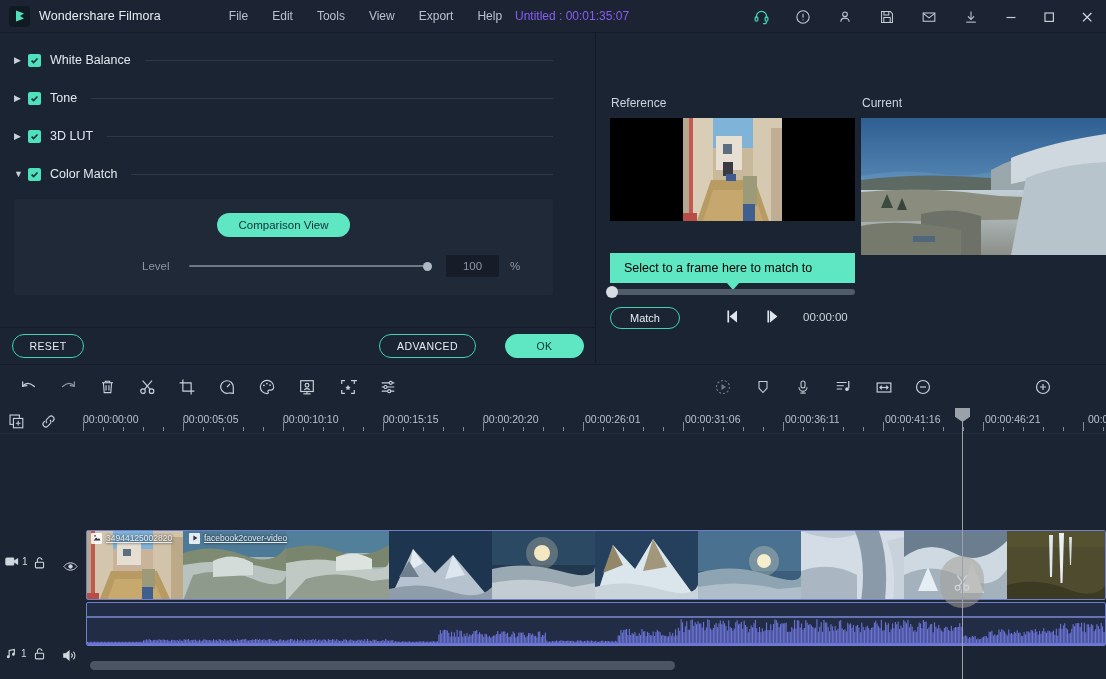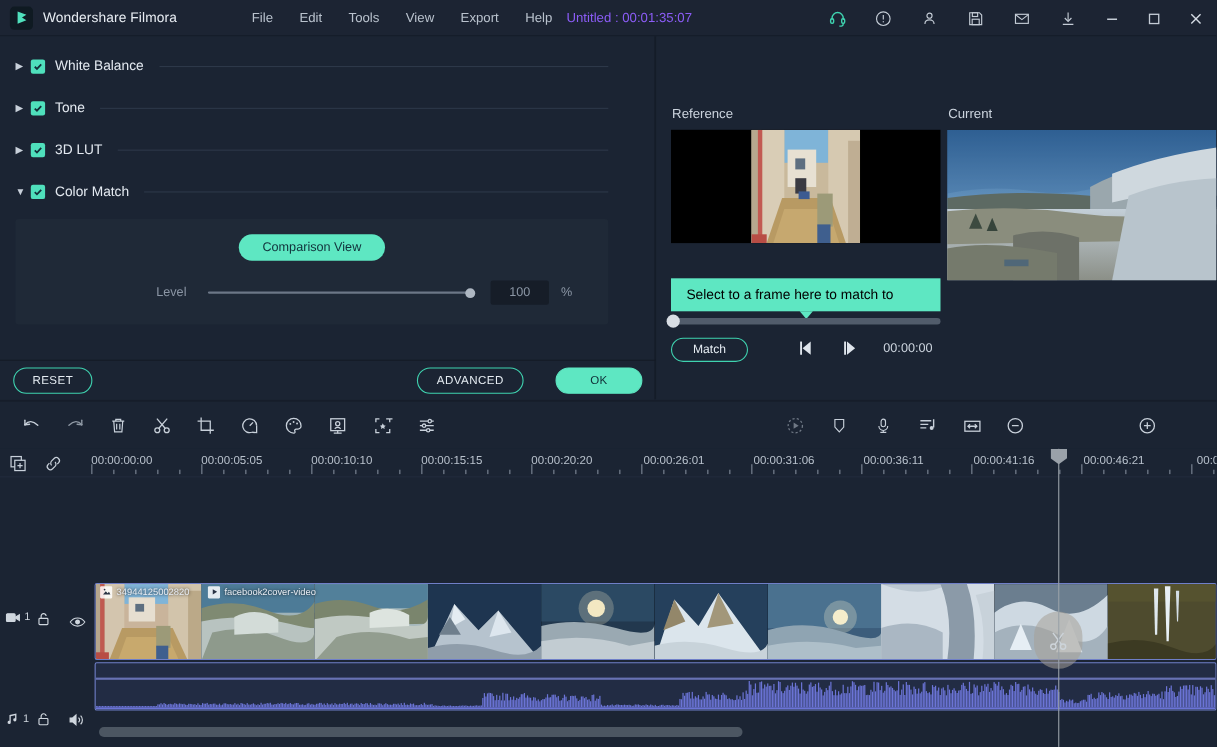--- a/index.html
+++ b/index.html
@@ -219,20 +219,21 @@
     border: 1px solid #6f7fc8; border-radius: 2px; overflow: hidden; background: #10161f;
   }
   .clip-a {
     position: absolute; left: 86px; top: 168px; width: 1020px; height: 44px;
     background: #222c44; border: 1px solid #6f7fc8; border-radius: 2px; overflow: hidden;
   }
   .cliplabel {
     position: absolute; top: 0; height: 14px; display: flex; align-items: center;
     font-size: 8.5px; color: #e7ecf3; padding-left: 2px; white-space: nowrap;
     text-shadow: 0 0 3px rgba(0,0,0,.9);
+    text-decoration: underline;
   }
   .lbl-ic {
     width: 11px; height: 11px; background: rgba(255,255,255,.85); border-radius: 1px;
     margin-right: 4px; display: flex; align-items: center; justify-content: center;
     flex: 0 0 11px;
   }
   .thumbstrip { position: absolute; left: 0; top: 0; width: 100%; height: 100%; display: flex; }
   .thumb { height: 100%; flex: 0 0 auto; }
 
   .playhead { position: absolute; left: 962px; top: 0; width: 1px; height: 271px; background: #9aa1a9; }

